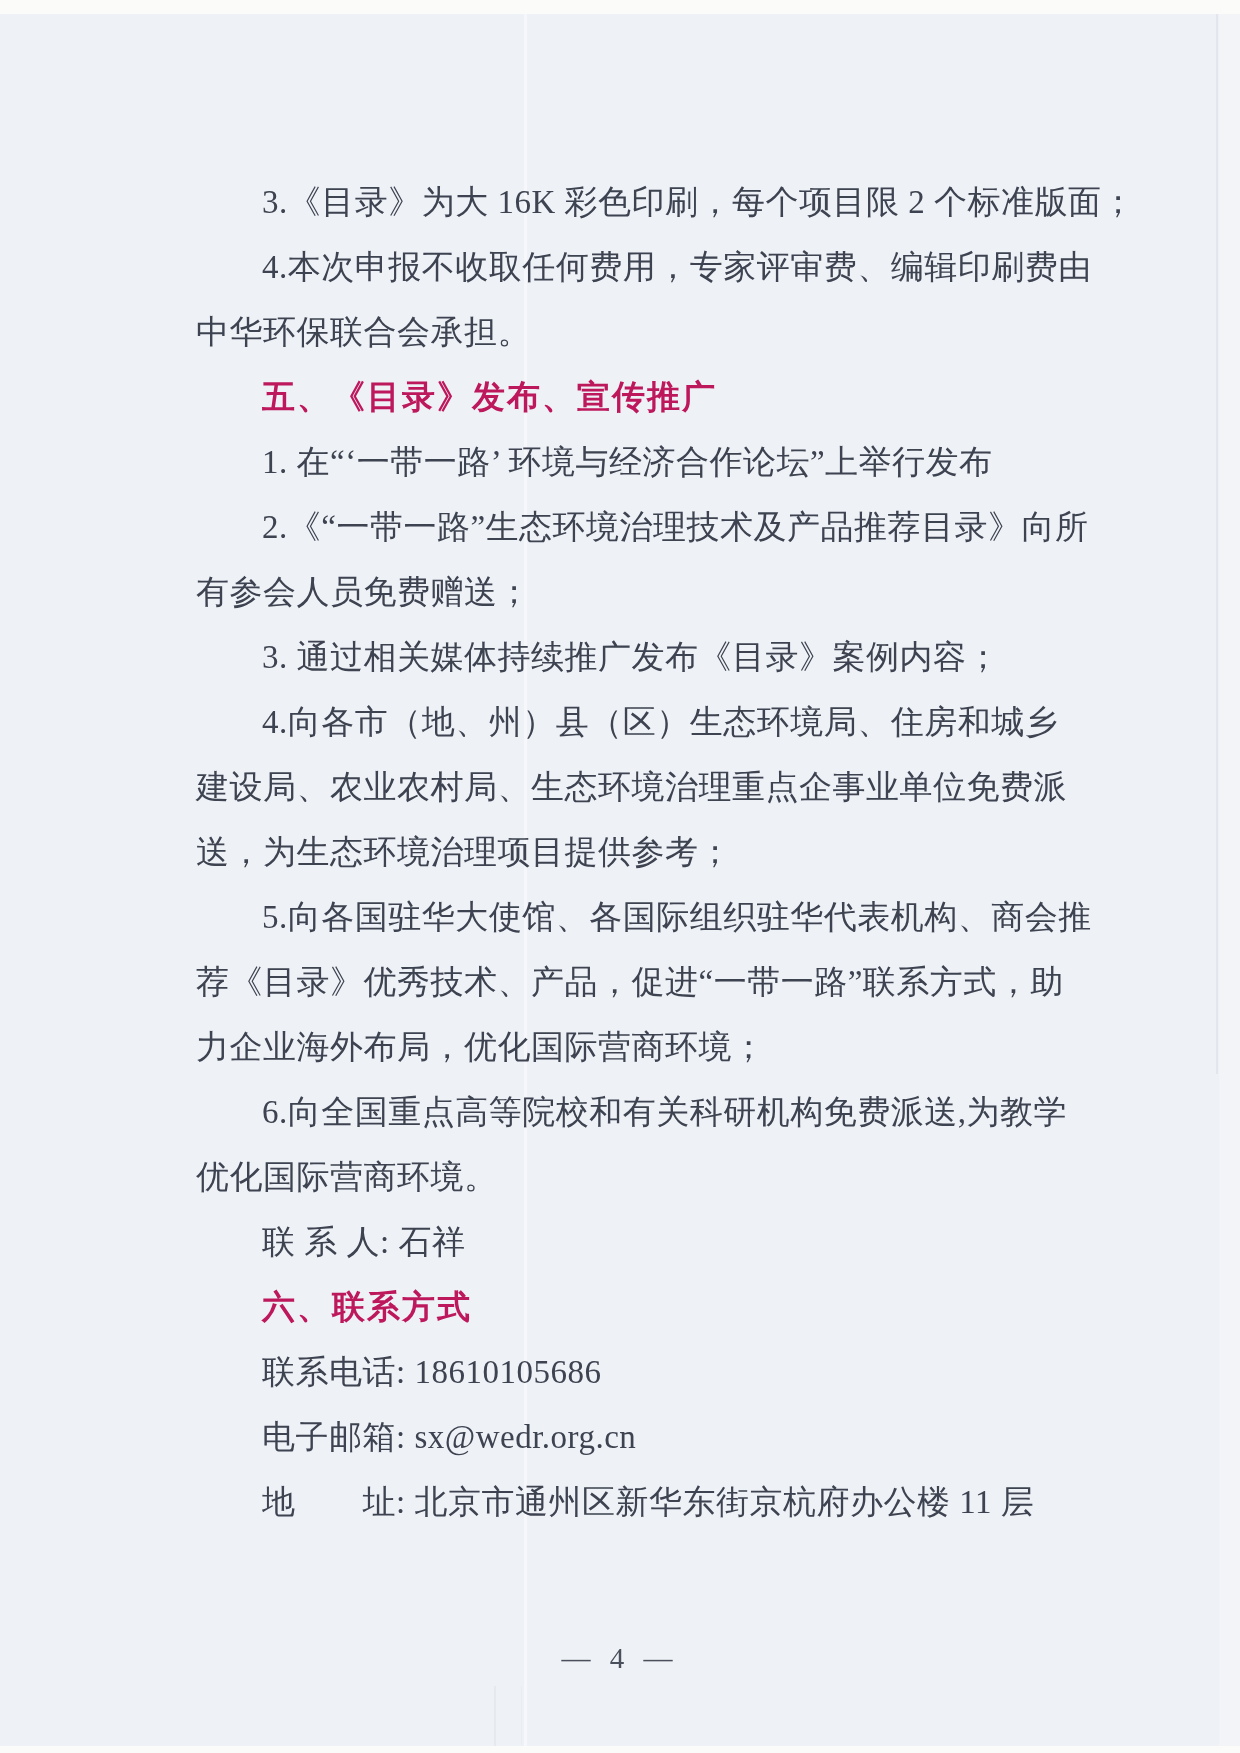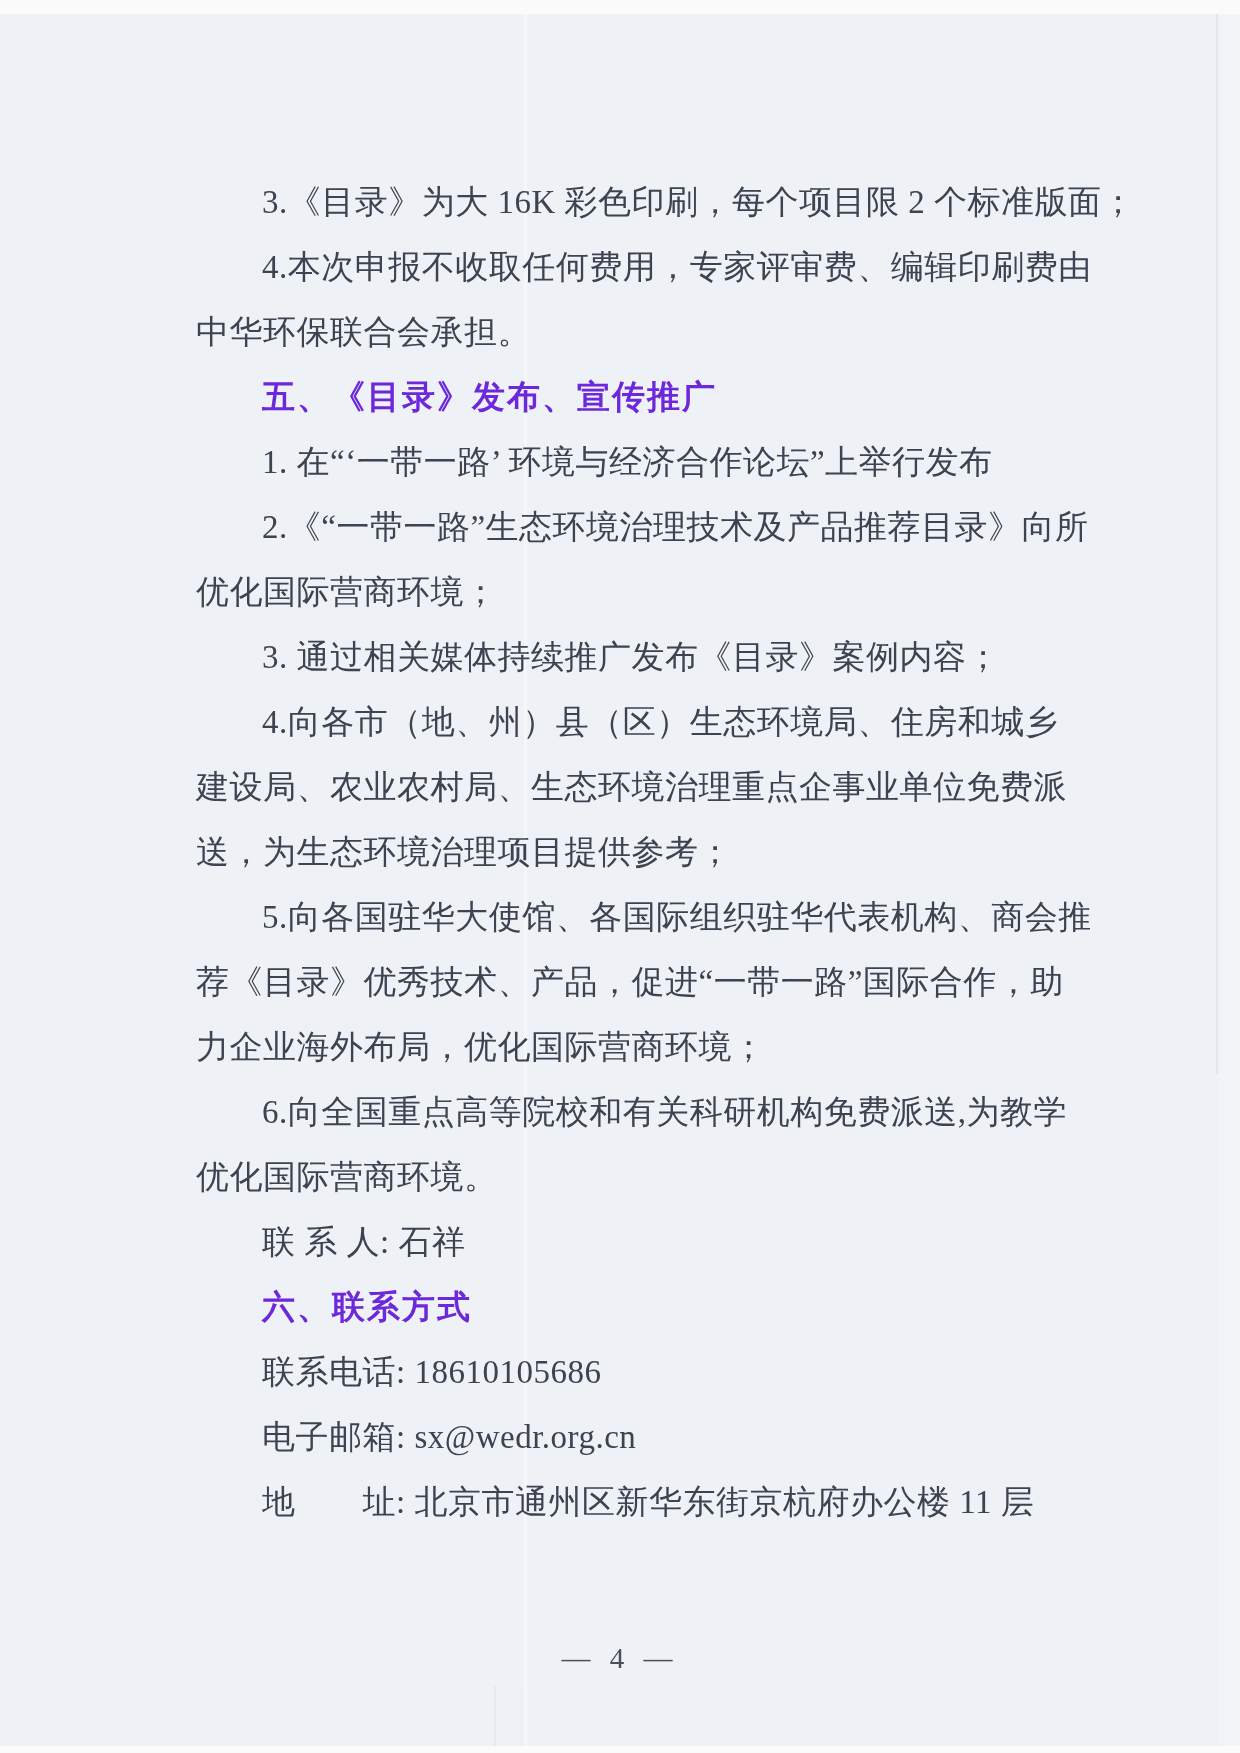--- a/index.html
+++ b/index.html
@@ -77,21 +77,21 @@
     font-size: 33px;
     color: #3d4350;
     white-space: pre;
     letter-spacing: 0.5px;
   }
   .line.indent {
     padding-left: 66px;
   }
   .line.bold {
     font-weight: bold;
-    color: #6d28d9;
+    color: #be185d;
     letter-spacing: 2px;
   }
   .footer {
     position: absolute;
     left: 0;
     top: 1628px;
     width: 1240px;
     text-align: center;
     font-size: 29px;
     color: #4a505b;
@@ -108,27 +108,27 @@
   <div class="streak-bottom-a"></div>
   <div class="streak-bottom-b"></div>
 
   <div class="content" id="content">
       <div class="line indent">3.《目录》为大 16K 彩色印刷，每个项目限 2 个标准版面；</div>
       <div class="line indent">4.本次申报不收取任何费用，专家评审费、编辑印刷费由</div>
       <div class="line">中华环保联合会承担。</div>
       <div class="line indent bold">五、《目录》发布、宣传推广</div>
       <div class="line indent">1. 在“‘一带一路’ 环境与经济合作论坛”上举行发布</div>
       <div class="line indent">2.《“一带一路”生态环境治理技术及产品推荐目录》向所</div>
-      <div class="line">优化国际营商环境；</div>
+      <div class="line">有参会人员免费赠送；</div>
       <div class="line indent">3. 通过相关媒体持续推广发布《目录》案例内容；</div>
       <div class="line indent">4.向各市（地、州）县（区）生态环境局、住房和城乡</div>
       <div class="line">建设局、农业农村局、生态环境治理重点企事业单位免费派</div>
       <div class="line">送，为生态环境治理项目提供参考；</div>
       <div class="line indent">5.向各国驻华大使馆、各国际组织驻华代表机构、商会推</div>
-      <div class="line">荐《目录》优秀技术、产品，促进“一带一路”国际合作，助</div>
+      <div class="line">荐《目录》优秀技术、产品，促进“一带一路”联系方式，助</div>
       <div class="line">力企业海外布局，优化国际营商环境；</div>
       <div class="line indent">6.向全国重点高等院校和有关科研机构免费派送,为教学</div>
       <div class="line">优化国际营商环境。</div>
       <div class="line indent">联 系 人: 石祥</div>
       <div class="line indent bold">六、联系方式</div>
       <div class="line indent">联系电话: 18610105686</div>
       <div class="line indent">电子邮箱: sx@wedr.org.cn</div>
       <div class="line indent">地　　址: 北京市通州区新华东街京杭府办公楼 11 层</div>
     </div>
 

